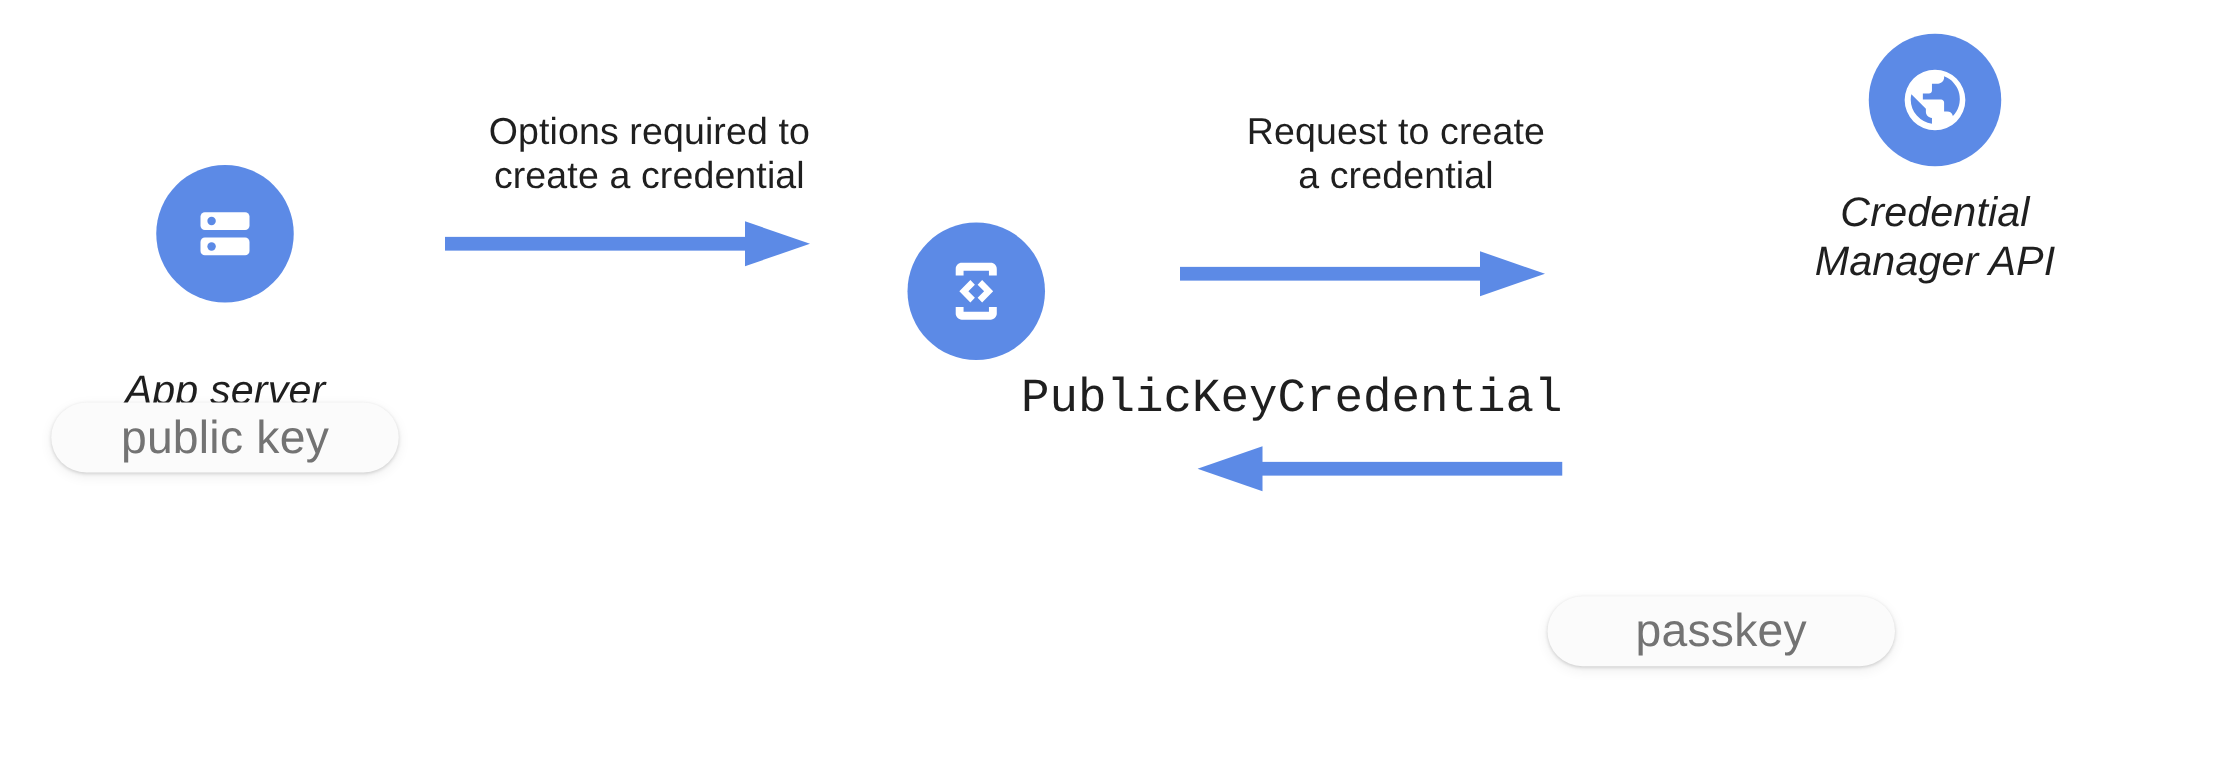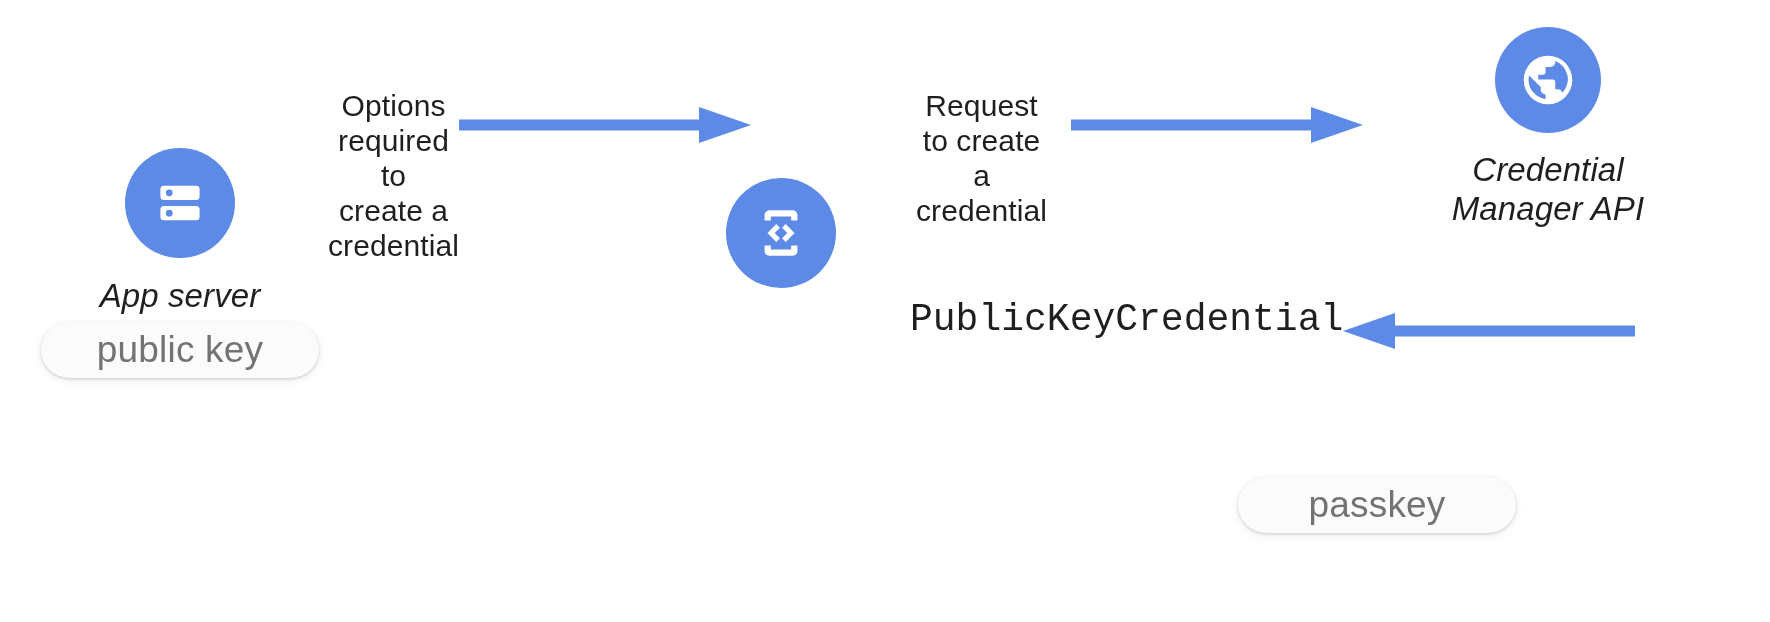--- a/index.html
+++ b/index.html
@@ -57,22 +57,22 @@
     box-shadow: 0 1px 3px rgba(0,0,0,0.16), 0 3px 10px rgba(0,0,0,0.07);
     color: #737373;
     font-size: 37px;
     letter-spacing: 0.2px;
   }
 
   
   .flow {
     position: absolute;
     display: flex;
-    flex-direction: row;
-    align-items: flex-start;
+    flex-direction: column;
+    align-items: flex-end;
   }
   .flow-label {
     color: #1f1f1f;
     font-size: 30px;
     line-height: 1.17;
     text-align: center;
     white-space: pre-line;
     letter-spacing: 0.1px;
   }
   .flow-label.mono {
@@ -82,21 +82,21 @@
   }
   .arrow {
     display: block;
   }
 </style>
 </head>
 <body>
 
 <div id="canvas" style="background: rgb(255, 255, 255);">
 
-  <div class="node" style="left:105px; top:148px; width:150px;">
+  <div class="node" style="left:105px; top:132px; width:150px;gap:32px;">
     <div class="circle" style="width: 110px; height: 110px; background: rgb(92, 138, 230);">
       <span>
         <svg class="arrow" width="56" height="56" viewBox="0 0 24 24" aria-hidden="true">
           <rect x="3.6" y="4.6" width="16.8" height="6.1" rx="1.5" fill="#ffffff"></rect>
           <rect x="3.6" y="13.3" width="16.8" height="6.1" rx="1.5" fill="#ffffff"></rect>
           <circle cx="7.4" cy="7.65" r="1.45" fill="#5c8ae6"></circle>
           <circle cx="7.4" cy="16.35" r="1.45" fill="#5c8ae6"></circle>
         </svg>
       </span>
     </div>

